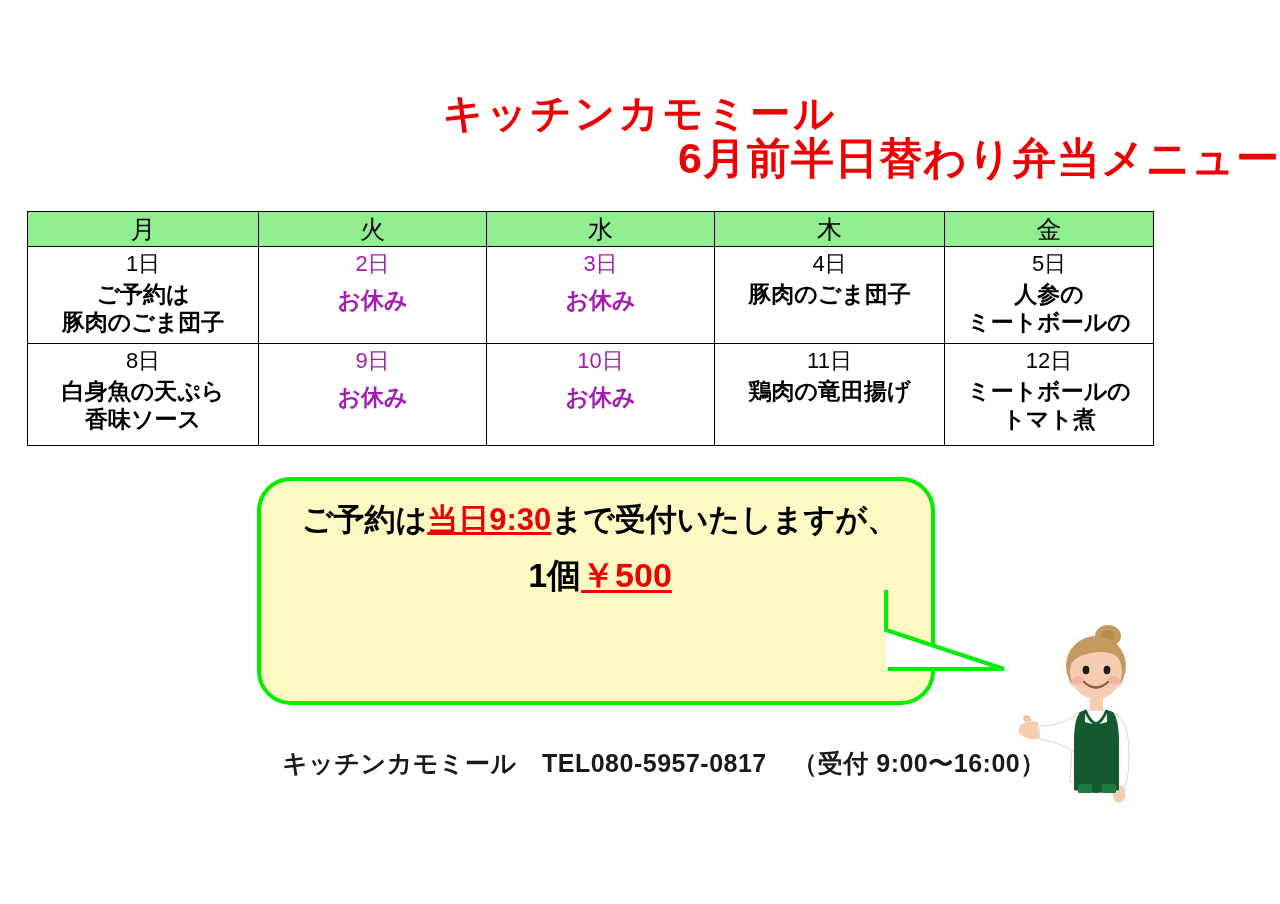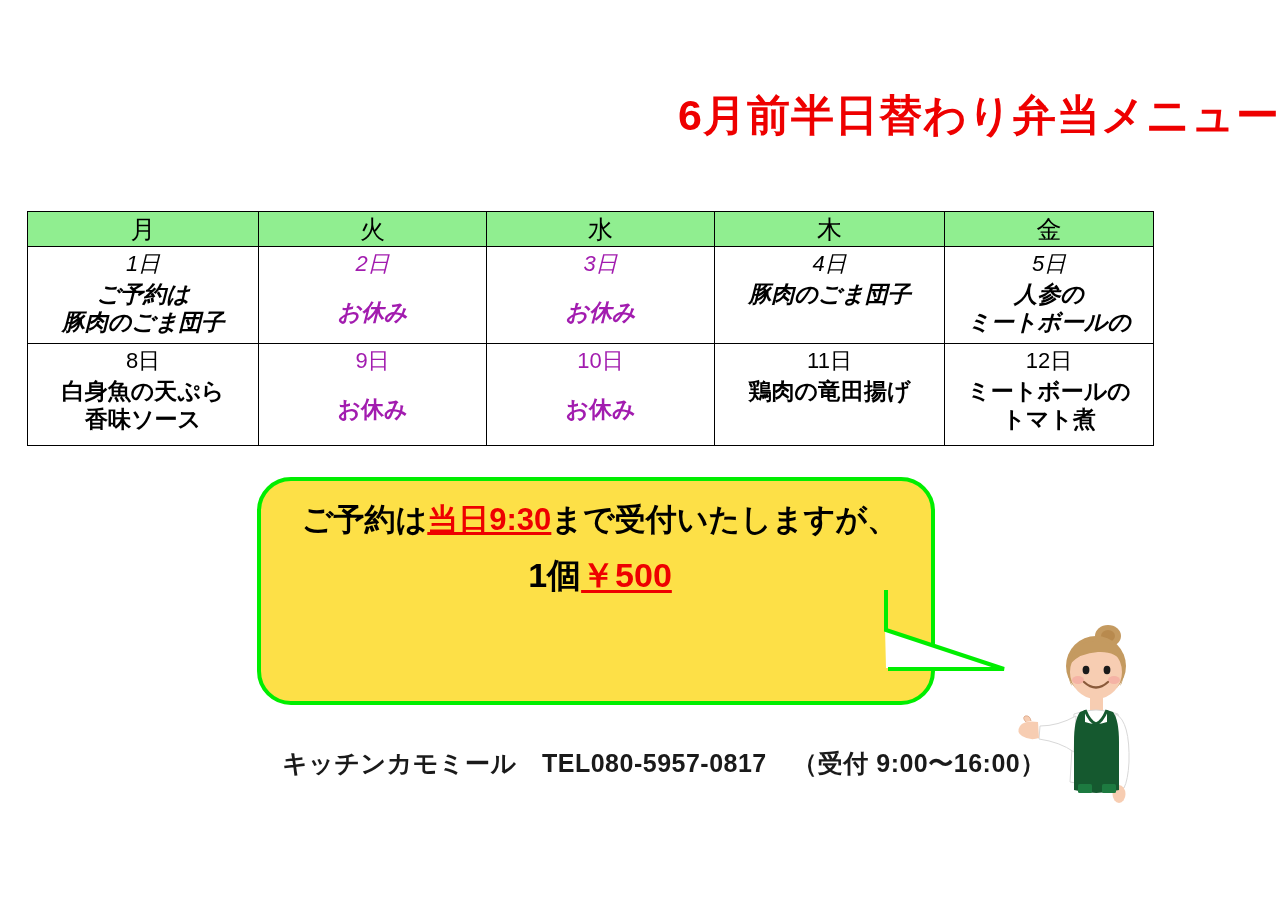--- a/index.html
+++ b/index.html
@@ -70,39 +70,39 @@
     display: block;
     margin-bottom: 2px;
   }
   .cell-menu {
     font-size: 23px;
     font-weight: bold;
     display: block;
   }
   .cell-menu .ln { display: block; }
   .closed .cell-date, .closed .cell-menu { color: #a21caf; }
-  .closed .cell-menu { margin-top: 20px; }
-  .row-1 td { height: 96px; font-style: italic; }
+  .closed .cell-menu { margin-top: 8px; }
+  .row-1 td { height: 96px; }
   .row-2 td { height: 101px; }
   col.c-mon { width: 231px; }
   col.c-tue { width: 228px; }
   col.c-wed { width: 228px; }
   col.c-thu { width: 230px; }
   col.c-fri { width: 209px; }
 
   
   #speech-bubble {
     position: absolute;
     left: 257px;
     top: 477px;
     width: 678px;
     height: 228px;
     border: 4px solid #00ee00;
     border-radius: 34px;
-    background: #fde047;
+    background: #fef9c3;
     box-sizing: border-box;
   }
   #bubble-tail {
     position: absolute;
     left: 880px;
     top: 588px;
     width: 160px;
     height: 120px;
     pointer-events: none;
   }
@@ -158,20 +158,21 @@
     left: 1012px;
     top: 622px;
     width: 180px;
     height: 228px;
   }
 </style>
 </head>
 <body>
 
 <div id="title-block">
+  <span id="title-line-1">キッチンカモミール</span>
   <span id="title-line-2">6月前半日替わり弁当メニュー</span>
 </div>
 
 <table id="menu-table">
   <colgroup>
     <col class="c-mon">
       <col class="c-tue">
       <col class="c-wed">
       <col class="c-thu">
       <col class="c-fri">

